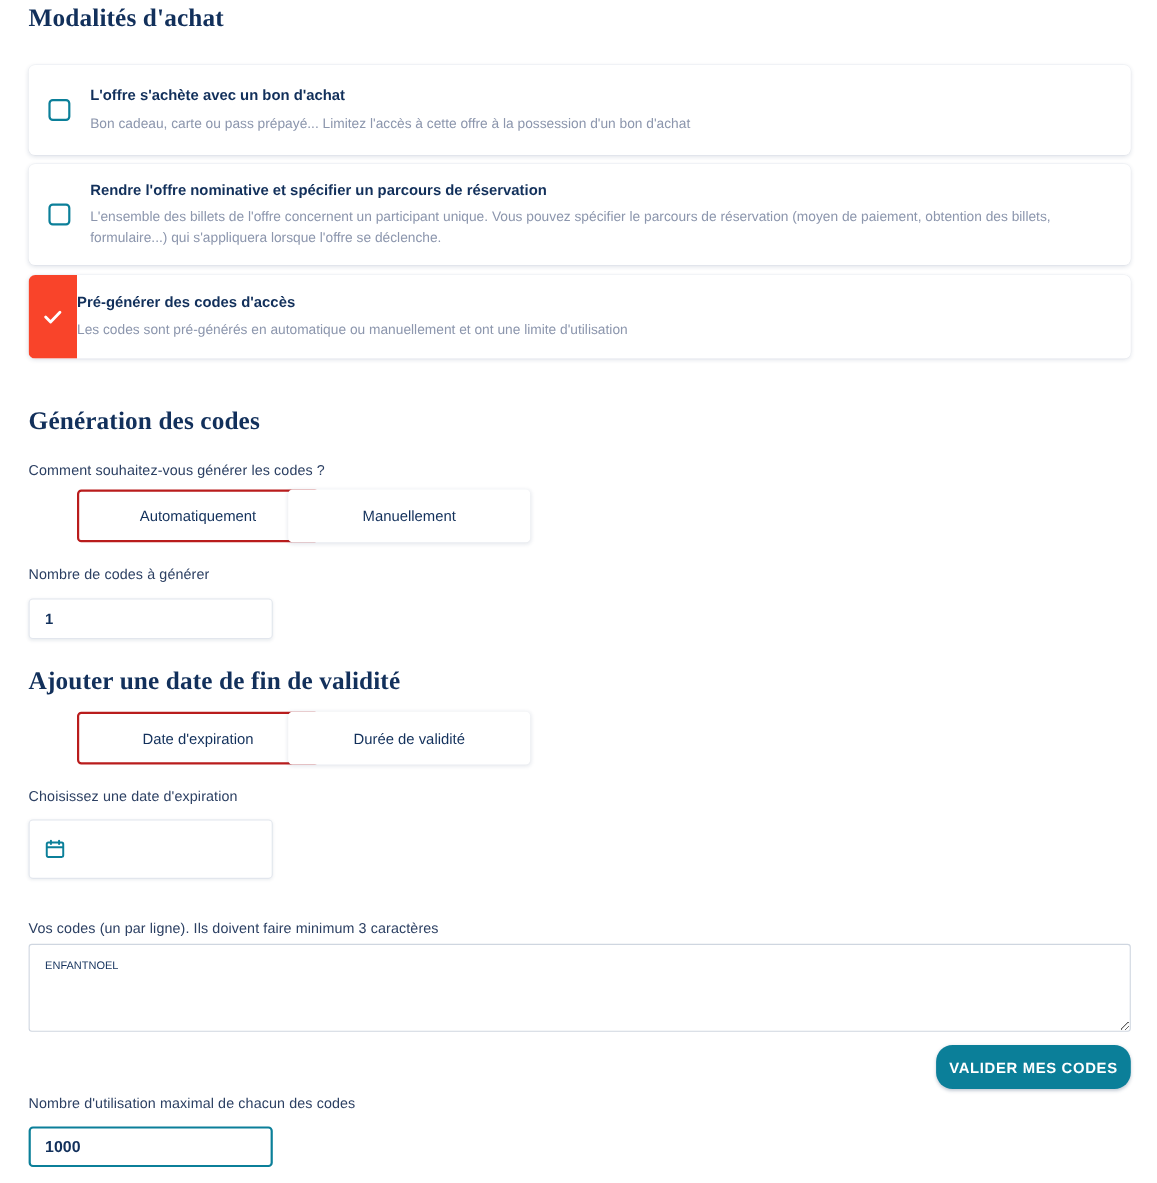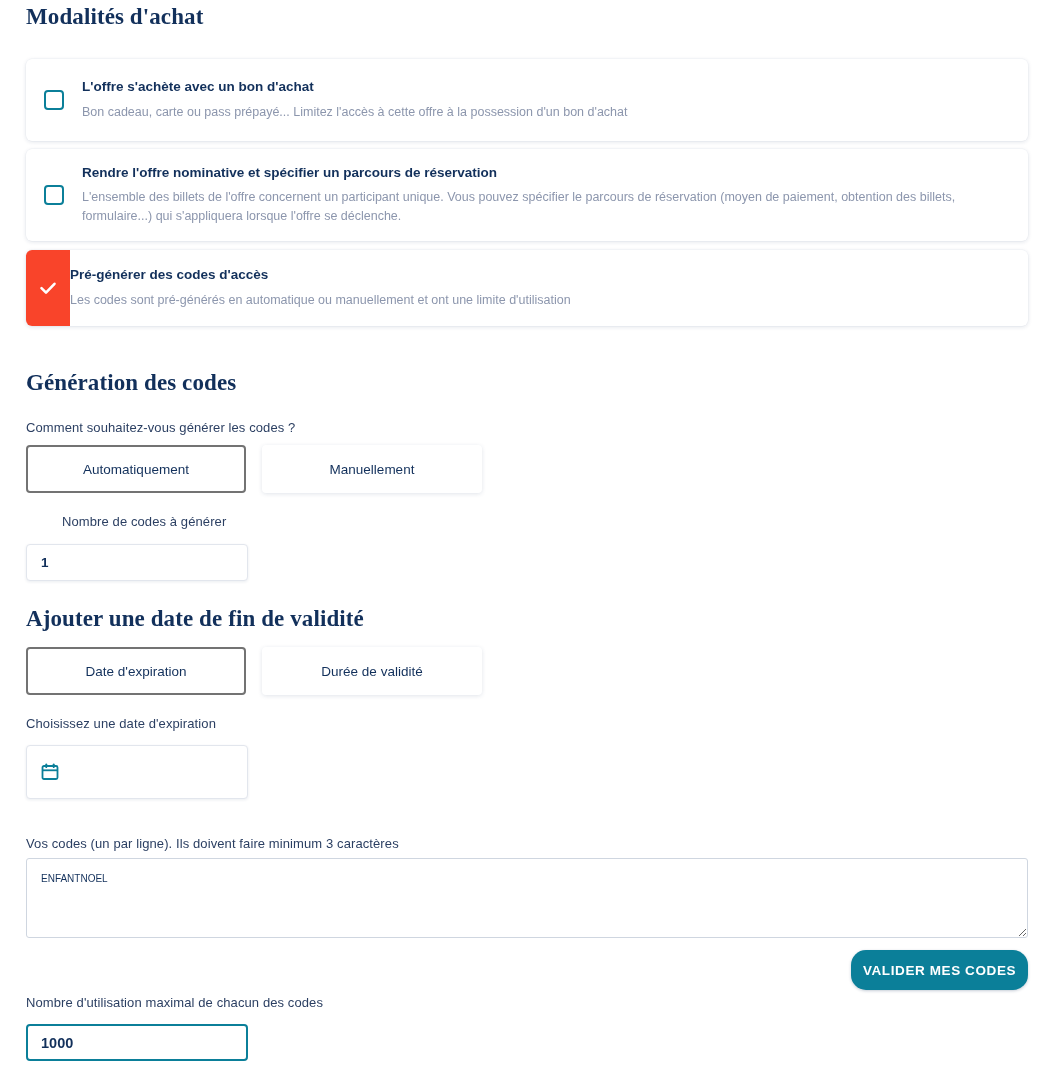--- a/index.html
+++ b/index.html
@@ -106,22 +106,23 @@
     display: flex;
     align-items: center;
     justify-content: center;
     font-size: 13.5px;
     color: #12305b;
     box-sizing: border-box;
     box-shadow: 0 1px 4px rgba(23,50,90,.13);
     cursor: pointer;
   }
   .choice.selected {
-    border: 2px solid #737373;
+    border: 2px solid #b91c1c;
     box-shadow: none;
+    margin-left: 44px;
   }
 
   
   .text-input {
     position: absolute;
     box-sizing: border-box;
     background: #fff;
     border: 1px solid #e2e6ed;
     border-radius: 4px;
     box-shadow: 0 1px 3px rgba(23,50,90,.09);
@@ -226,21 +227,21 @@
     </div>
   </div>
 
   <h2 class="section-title h-generation">Génération des codes</h2>
 
   <div class="field-label" style="left:26px; top:420px;">Comment souhaitez-vous générer les codes ?</div>
 
   <div class="choice selected" style="left:26px; top:445px;">Automatiquement</div>
   <div class="choice" style="left:262px; top:445px;">Manuellement</div>
 
-  <div class="field-label" style="left:26px; top:514px;margin-left:36px;">Nombre de codes à générer</div>
+  <div class="field-label" style="left:26px; top:514px;">Nombre de codes à générer</div>
 
   <input class="text-input" style="left: 26px; top: 544px; width: 222px; height: 37px;" value="1">
 
   <h2 class="section-title h-validite">Ajouter une date de fin de validité</h2>
 
   <div class="choice selected" style="left:26px; top:647px;">Date d'expiration</div>
   <div class="choice" style="left:262px; top:647px;">Durée de validité</div>
 
   <div class="field-label" style="left:26px; top:716px;">Choisissez une date d'expiration</div>
 

